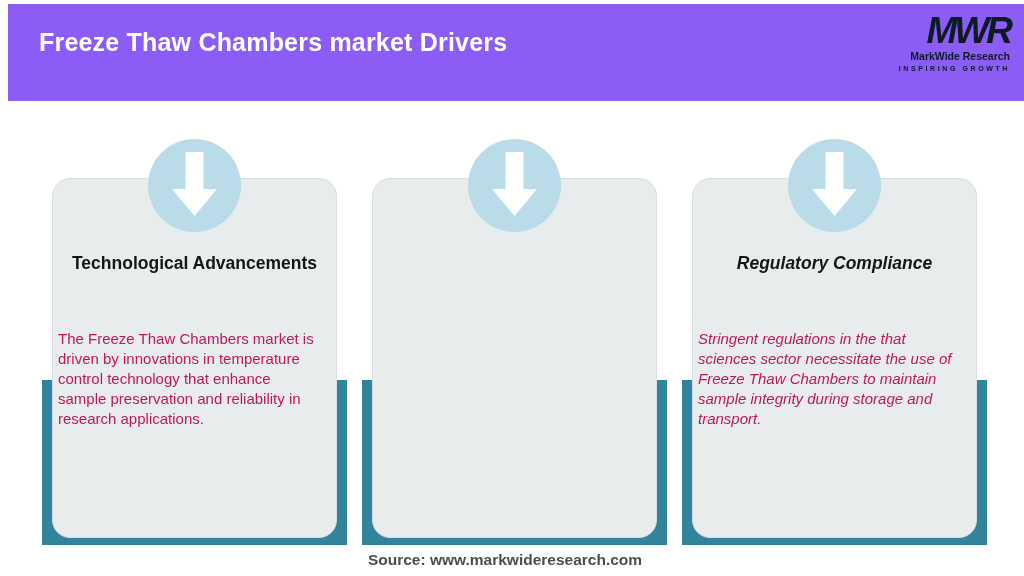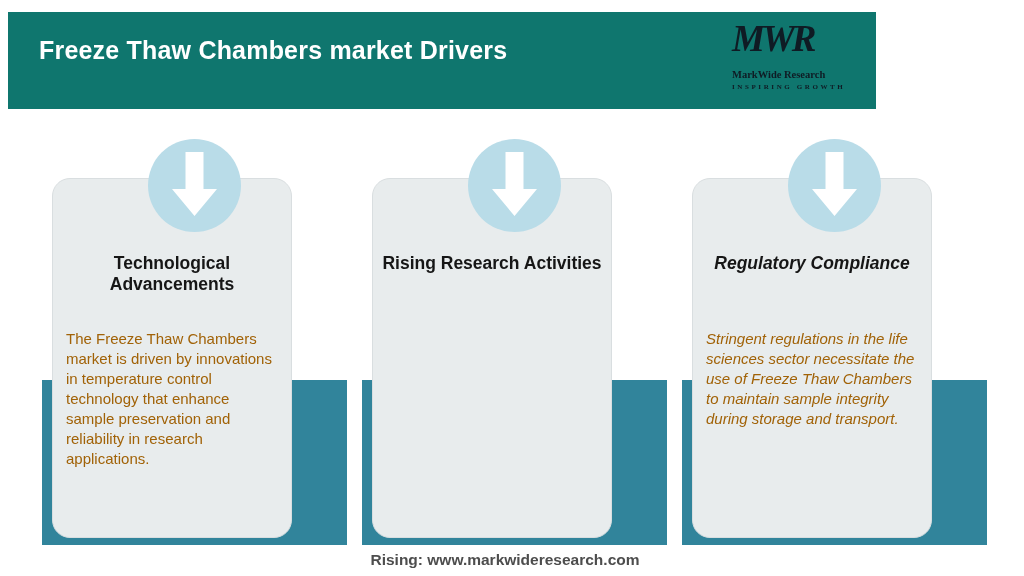--- a/index.html
+++ b/index.html
@@ -3,63 +3,63 @@
 <meta charset="utf-8">
 <style>
   html,body { margin:0; padding:0; background:#ffffff; }
   .page {
     position:relative; width:1024px; height:576px; overflow:hidden;
     background:#ffffff; font-family:"Liberation Sans", sans-serif;
   }
 
   
   .header {
-    position:absolute; left:8px; top:12px; width:868px; height:97px;
-    background:#0f766e;
+    position:absolute; left:8px; top:4px; width:1016px; height:97px;
+    background:#8b5cf6;
   }
   .header-title {
     position:absolute; left:31px; top:24px;
     font-size:25px; font-weight:bold; color:#ffffff; letter-spacing:0.2px;
   }
   .logo {
     position:absolute; right:14px; top:8px; width:130px;
-    text-align:left; color:#0f1b24; line-height:1;font-family:Liberation Serif, serif;
+    text-align:right; color:#0f1b24; line-height:1;
   }
   .logo-acronym {
     font-size:37px; font-weight:bold; font-style:italic;
     letter-spacing:-3px; line-height:1;
   }
-  .logo-name { font-size:10.5px; font-weight:bold; margin-top:13px; }
+  .logo-name { font-size:10.5px; font-weight:bold; margin-top:2px; }
   .logo-tagline { font-size:7px; font-weight:bold; letter-spacing:2.6px; margin-top:3px; }
 
   
   .band {
     position:absolute; top:380px; height:165px; width:305px;
     background:#31849b;
   }
   .band-0 { left:42px; }
   .band-1 { left:362px; }
   .band-2 { left:682px; }
 
   
   .card {
-    position:absolute; top:178px; height:360px; width:240px;
+    position:absolute; top:178px; height:360px; width:285px;
     background:#e8eced; border:1px solid #d9dee0; border-radius:18px;
     box-sizing:border-box;
   }
   .card-0 { left:52px; }
   .card-1 { left:372px; }
   .card-2 { left:692px;font-style:italic; }
   .card-title {
     position:absolute; top:74px; left:0; right:0;
     text-align:center; font-size:17.5px; font-weight:bold; color:#161616;
   }
   .card-desc {
-    position:absolute; top:150px; left:13px; right:16px;
-    font-size:15px; line-height:20px; color:#a16207;
+    position:absolute; top:150px; left:5px; right:16px;
+    font-size:15px; line-height:20px; color:#be185d;
   }
 
   
   .circle {
     position:absolute; top:139px; width:93px; height:93px;
     border-radius:50%; background:#b9dce8;
   }
   .circle-0 { left:148px; }
   .circle-1 { left:468px; }
   .circle-2 { left:788px; }
@@ -95,32 +95,31 @@
 
   <div class="band band-0"></div>
   <div class="band band-1"></div>
   <div class="band band-2"></div>
 
   <div class="card card-0">
     <div class="card-title">Technological Advancements</div>
     <div class="card-desc">The Freeze Thaw Chambers market is driven by innovations in temperature control technology that enhance sample preservation and reliability in research applications.</div>
   </div>
   <div class="card card-1">
-    <div class="card-title">Rising Research Activities</div>
   </div>
   <div class="card card-2">
     <div class="card-title">Regulatory Compliance</div>
-    <div class="card-desc">Stringent regulations in the life sciences sector necessitate the use of Freeze Thaw Chambers to maintain sample integrity during storage and transport.</div>
+    <div class="card-desc">Stringent regulations in the that sciences sector necessitate the use of Freeze Thaw Chambers to maintain sample integrity during storage and transport.</div>
   </div>
 
   <div class="circle circle-0">
     <div class="arrow-down"></div>
   </div>
   <div class="circle circle-1">
     <div class="arrow-down"></div>
   </div>
   <div class="circle circle-2">
     <div class="arrow-down"></div>
   </div>
 
-  <div class="source">Rising: www.markwideresearch.com</div>
+  <div class="source">Source: www.markwideresearch.com</div>
 
 </div>
 
 </body></html>

